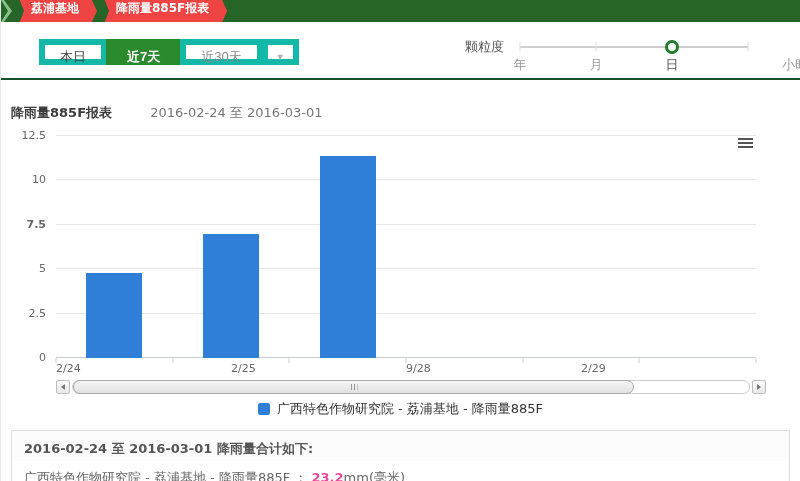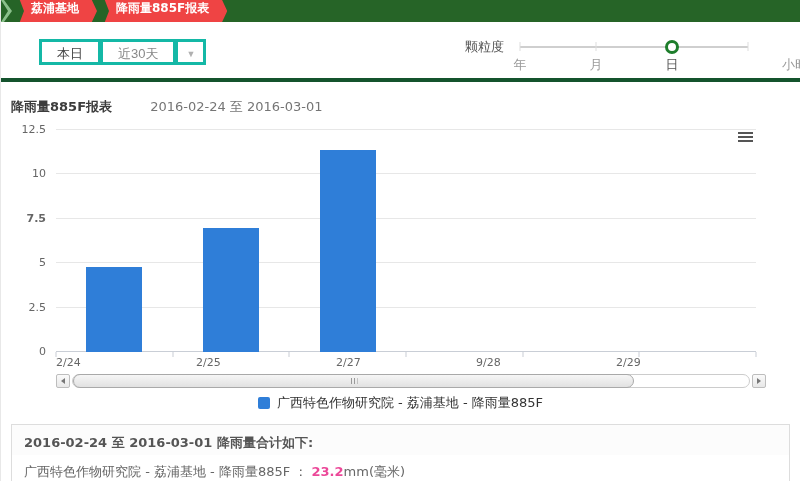--- a/index.html
+++ b/index.html
@@ -12,36 +12,36 @@
   .breadcrumb-bar{height:22px;background:#266427;display:flex;align-items:center;overflow:hidden;}
   .crumb-lead{width:11px;height:22px;background:#8ac08b;margin-right:3px;
     clip-path:polygon(0 0,3px 0,11px 50%,3px 100%,0 100%,7px 50%);}
   .crumb{height:38px;line-height:22px;background:#ef4444;color:#fff;font-size:12px;font-weight:bold;
     padding:9px 18px 0 16px;margin-right:3px;
     clip-path:polygon(0 0,calc(100% - 11px) 0,100% 50%,calc(100% - 11px) 100%,0 100%,9px 50%);}
   
   .toolbar{height:56px;position:relative;}
   .btn-group{position:absolute;left:38px;top:17px;display:flex;}
   .btn{height:26px;line-height:24px;padding:0 15px;font-size:13px;background:#fff;
-    border:3px solid #14b8a6;color:#444;margin-left:-1px;box-sizing:border-box;cursor:pointer;}
+    border:6px solid #14b8a6;color:#444;margin-left:-1px;box-sizing:border-box;cursor:pointer;}
   .btn:first-child{margin-left:0;}
   .btn.active{background:#2b8a2e;border-color:#2b8a2e;color:#fff;font-weight:bold;}
   .btn.muted{color:#888;}
   .btn.caret{padding:0 8px;color:#b0b0b0;font-size:9px;}
   .granularity{position:absolute;right:52px;top:14px;display:flex;}
   .gran-label{font-size:13px;color:#555;margin-right:16px;line-height:22px;}
   .slider{position:relative;width:228px;height:40px;}
   .slider-track{position:absolute;left:0;right:0;top:10px;height:2px;background:#cfcfcf;}
   .slider-tick{position:absolute;top:6px;width:1px;height:9px;background:#ddd;transform:translateX(-50%);}
   .slider-knob{position:absolute;top:4px;width:8px;height:8px;background:#fff;
     border:3px solid #1d7d2b;border-radius:50%;transform:translateX(-50%);cursor:pointer;}
   .slider-label{position:absolute;top:20px;transform:translateX(-50%);font-size:13px;color:#9a9a9a;cursor:pointer;white-space:nowrap;}
   .slider-label.sel{color:#555;}
   
-  .chart-panel{border-top:4px solid #14532d;padding-top:16px;position:relative;}
+  .chart-panel{border-top:2px solid #14532d;padding-top:24px;position:relative;}
   .chart-title-row{padding-left:10px;height:20px;font-size:13px;}
   .chart-title{font-weight:bold;color:#3c3c3c;}
   .chart-subtitle{color:#757575;margin-left:34px;}
   .chart-area{position:relative;margin:12px 0 0 55px;width:700px;height:222px;}
   .gridline{position:absolute;left:0;right:0;height:1px;background:#e7e7e7;}
   .gridline.zero{background:#c9ced6;}
   .ytick{position:absolute;right:10px;transform:translateY(6px);font-size:11px;color:#666;}
   .y-axis{position:absolute;left:-55px;top:0;width:55px;height:100%;}
   .bars{position:absolute;left:0;top:0;width:100%;height:100%;display:flex;}
   .bar-col{flex:1;display:flex;align-items:flex-end;justify-content:center;}
@@ -77,20 +77,21 @@
 
 <div class="breadcrumb-bar">
   <div class="crumb-lead"></div>
   <div class="crumb">荔浦基地</div>
   <div class="crumb">降雨量885F报表</div>
 </div>
 
 <div class="toolbar">
   <div class="btn-group">
     <button class="btn">本日</button>
+    <button class="btn active">近7天</button>
     <button class="btn muted">近30天</button>
     <button class="btn caret"><span>▼</span></button>
   </div>
   <div class="granularity">
     <span class="gran-label">颗粒度</span>
     <div class="slider" id="gran-slider">
       <div class="slider-track"></div>
     <div class="slider-tick" style="left: 0%;"></div>
         <span class="slider-label" style="left: 0%;">年</span>
         <div class="slider-tick" style="left: 33.3333%;"></div>
@@ -153,21 +154,20 @@
       <div class="xtick" style="left: 16.6667%;"></div>
       <div class="xtick" style="left: 33.3333%;"></div>
       <div class="xtick" style="left: 50%;"></div>
       <div class="xtick" style="left: 66.6667%;"></div>
       <div class="xtick" style="left: 83.3333%;"></div>
       <div class="xtick" style="left: 100%;"></div>
     </div>
   <div class="x-labels" id="x-labels">
       <div class="x-label">2/24</div>
       <div class="x-label">2/25</div>
-      <div class="x-label">2/27</div>
       <div class="x-label">9/28</div>
       <div class="x-label">2/29</div>
     </div>
 
   <div class="scrollbar">
     <div class="sb-btn">
         <span class="tri-left"></span>
       </div>
     <div class="sb-track">
       <div class="sb-thumb">

